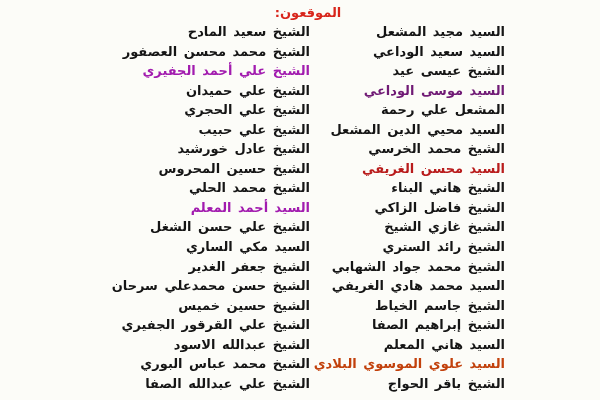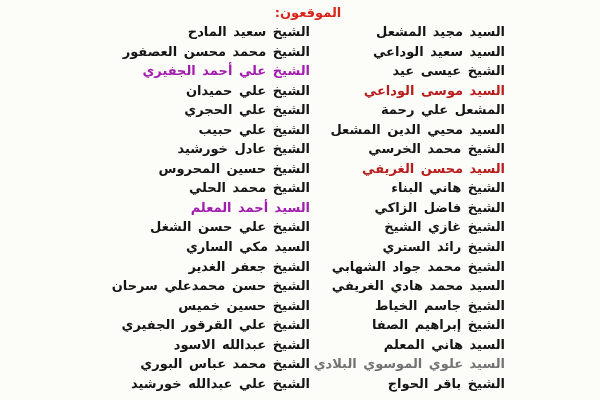--- a/index.html
+++ b/index.html
@@ -48,35 +48,35 @@
 </head>
 <body style="background: rgb(252, 252, 248);">
 
 <div class="page">
   <div class="header" style="color: rgb(216, 38, 28);">الموقعون:</div>
   <div class="columns">
     <div class="col">
         <div class="name" style="color: rgb(21, 21, 21);">السيد مجيد المشعل</div>
         <div class="name" style="color: rgb(21, 21, 21);">السيد سعيد الوداعي</div>
         <div class="name" style="color: rgb(21, 21, 21);">الشيخ عيسى عيد</div>
-        <div class="name" style="color: #b91c1c;">السيد موسى الوداعي</div>
+        <div class="name" style="color: #701a75;">السيد موسى الوداعي</div>
         <div class="name" style="color: rgb(21, 21, 21);">المشعل علي رحمة</div>
         <div class="name" style="color: rgb(21, 21, 21);">السيد محيي الدين المشعل</div>
         <div class="name" style="color: rgb(21, 21, 21);">الشيخ محمد الخرسي</div>
         <div class="name" style="color: #b91c1c;">السيد محسن الغريفي</div>
         <div class="name" style="color: rgb(21, 21, 21);">الشيخ هاني البناء</div>
         <div class="name" style="color: rgb(21, 21, 21);">الشيخ فاضل الزاكي</div>
         <div class="name" style="color: rgb(21, 21, 21);">الشيخ غازي الشيخ</div>
         <div class="name" style="color: rgb(21, 21, 21);">الشيخ رائد الستري</div>
         <div class="name" style="color: rgb(21, 21, 21);">الشيخ محمد جواد الشهابي</div>
         <div class="name" style="color: rgb(21, 21, 21);">السيد محمد هادي الغريفي</div>
         <div class="name" style="color: rgb(21, 21, 21);">الشيخ جاسم الخياط</div>
         <div class="name" style="color: rgb(21, 21, 21);">الشيخ إبراهيم الصفا</div>
         <div class="name" style="color: rgb(21, 21, 21);">السيد هاني المعلم</div>
-        <div class="name" style="color: #737373; padding-left: 47px;">السيد علوي الموسوي البلادي</div>
+        <div class="name" style="color: #c2410c; padding-left: 47px;">السيد علوي الموسوي البلادي</div>
         <div class="name" style="color: rgb(21, 21, 21);">الشيخ باقر الحواج</div>
       </div>
     <div class="col">
         <div class="name" style="color: rgb(21, 21, 21);">الشيخ سعيد المادح</div>
         <div class="name" style="color: rgb(21, 21, 21);">الشيخ محمد محسن العصفور</div>
         <div class="name" style="color: #a21caf;">الشيخ علي أحمد الجفيري</div>
         <div class="name" style="color: rgb(21, 21, 21);">الشيخ علي حميدان</div>
         <div class="name" style="color: rgb(21, 21, 21);">الشيخ علي الحجري</div>
         <div class="name" style="color: rgb(21, 21, 21);">الشيخ علي حبيب</div>
         <div class="name" style="color: rgb(21, 21, 21);">الشيخ عادل خورشيد</div>
@@ -84,16 +84,16 @@
         <div class="name" style="color: rgb(21, 21, 21);">الشيخ محمد الحلي</div>
         <div class="name" style="color: #a21caf;">السيد أحمد المعلم</div>
         <div class="name" style="color: rgb(21, 21, 21);">الشيخ علي حسن الشغل</div>
         <div class="name" style="color: rgb(21, 21, 21);">السيد مكي الساري</div>
         <div class="name" style="color: rgb(21, 21, 21);">الشيخ جعفر الغدير</div>
         <div class="name" style="color: rgb(21, 21, 21);">الشيخ حسن محمدعلي سرحان</div>
         <div class="name" style="color: rgb(21, 21, 21);">الشيخ حسين خميس</div>
         <div class="name" style="color: rgb(21, 21, 21);">الشيخ علي القرقور الجفيري</div>
         <div class="name" style="color: rgb(21, 21, 21);">الشيخ عبدالله الاسود</div>
         <div class="name" style="color: rgb(21, 21, 21);">الشيخ محمد عباس البوري</div>
-        <div class="name" style="color: rgb(21, 21, 21);">الشيخ علي عبدالله خورشيد</div>
+        <div class="name" style="color: rgb(21, 21, 21);">الشيخ علي عبدالله الصفا</div>
       </div>
   </div>
 </div>
 
 </body></html>

